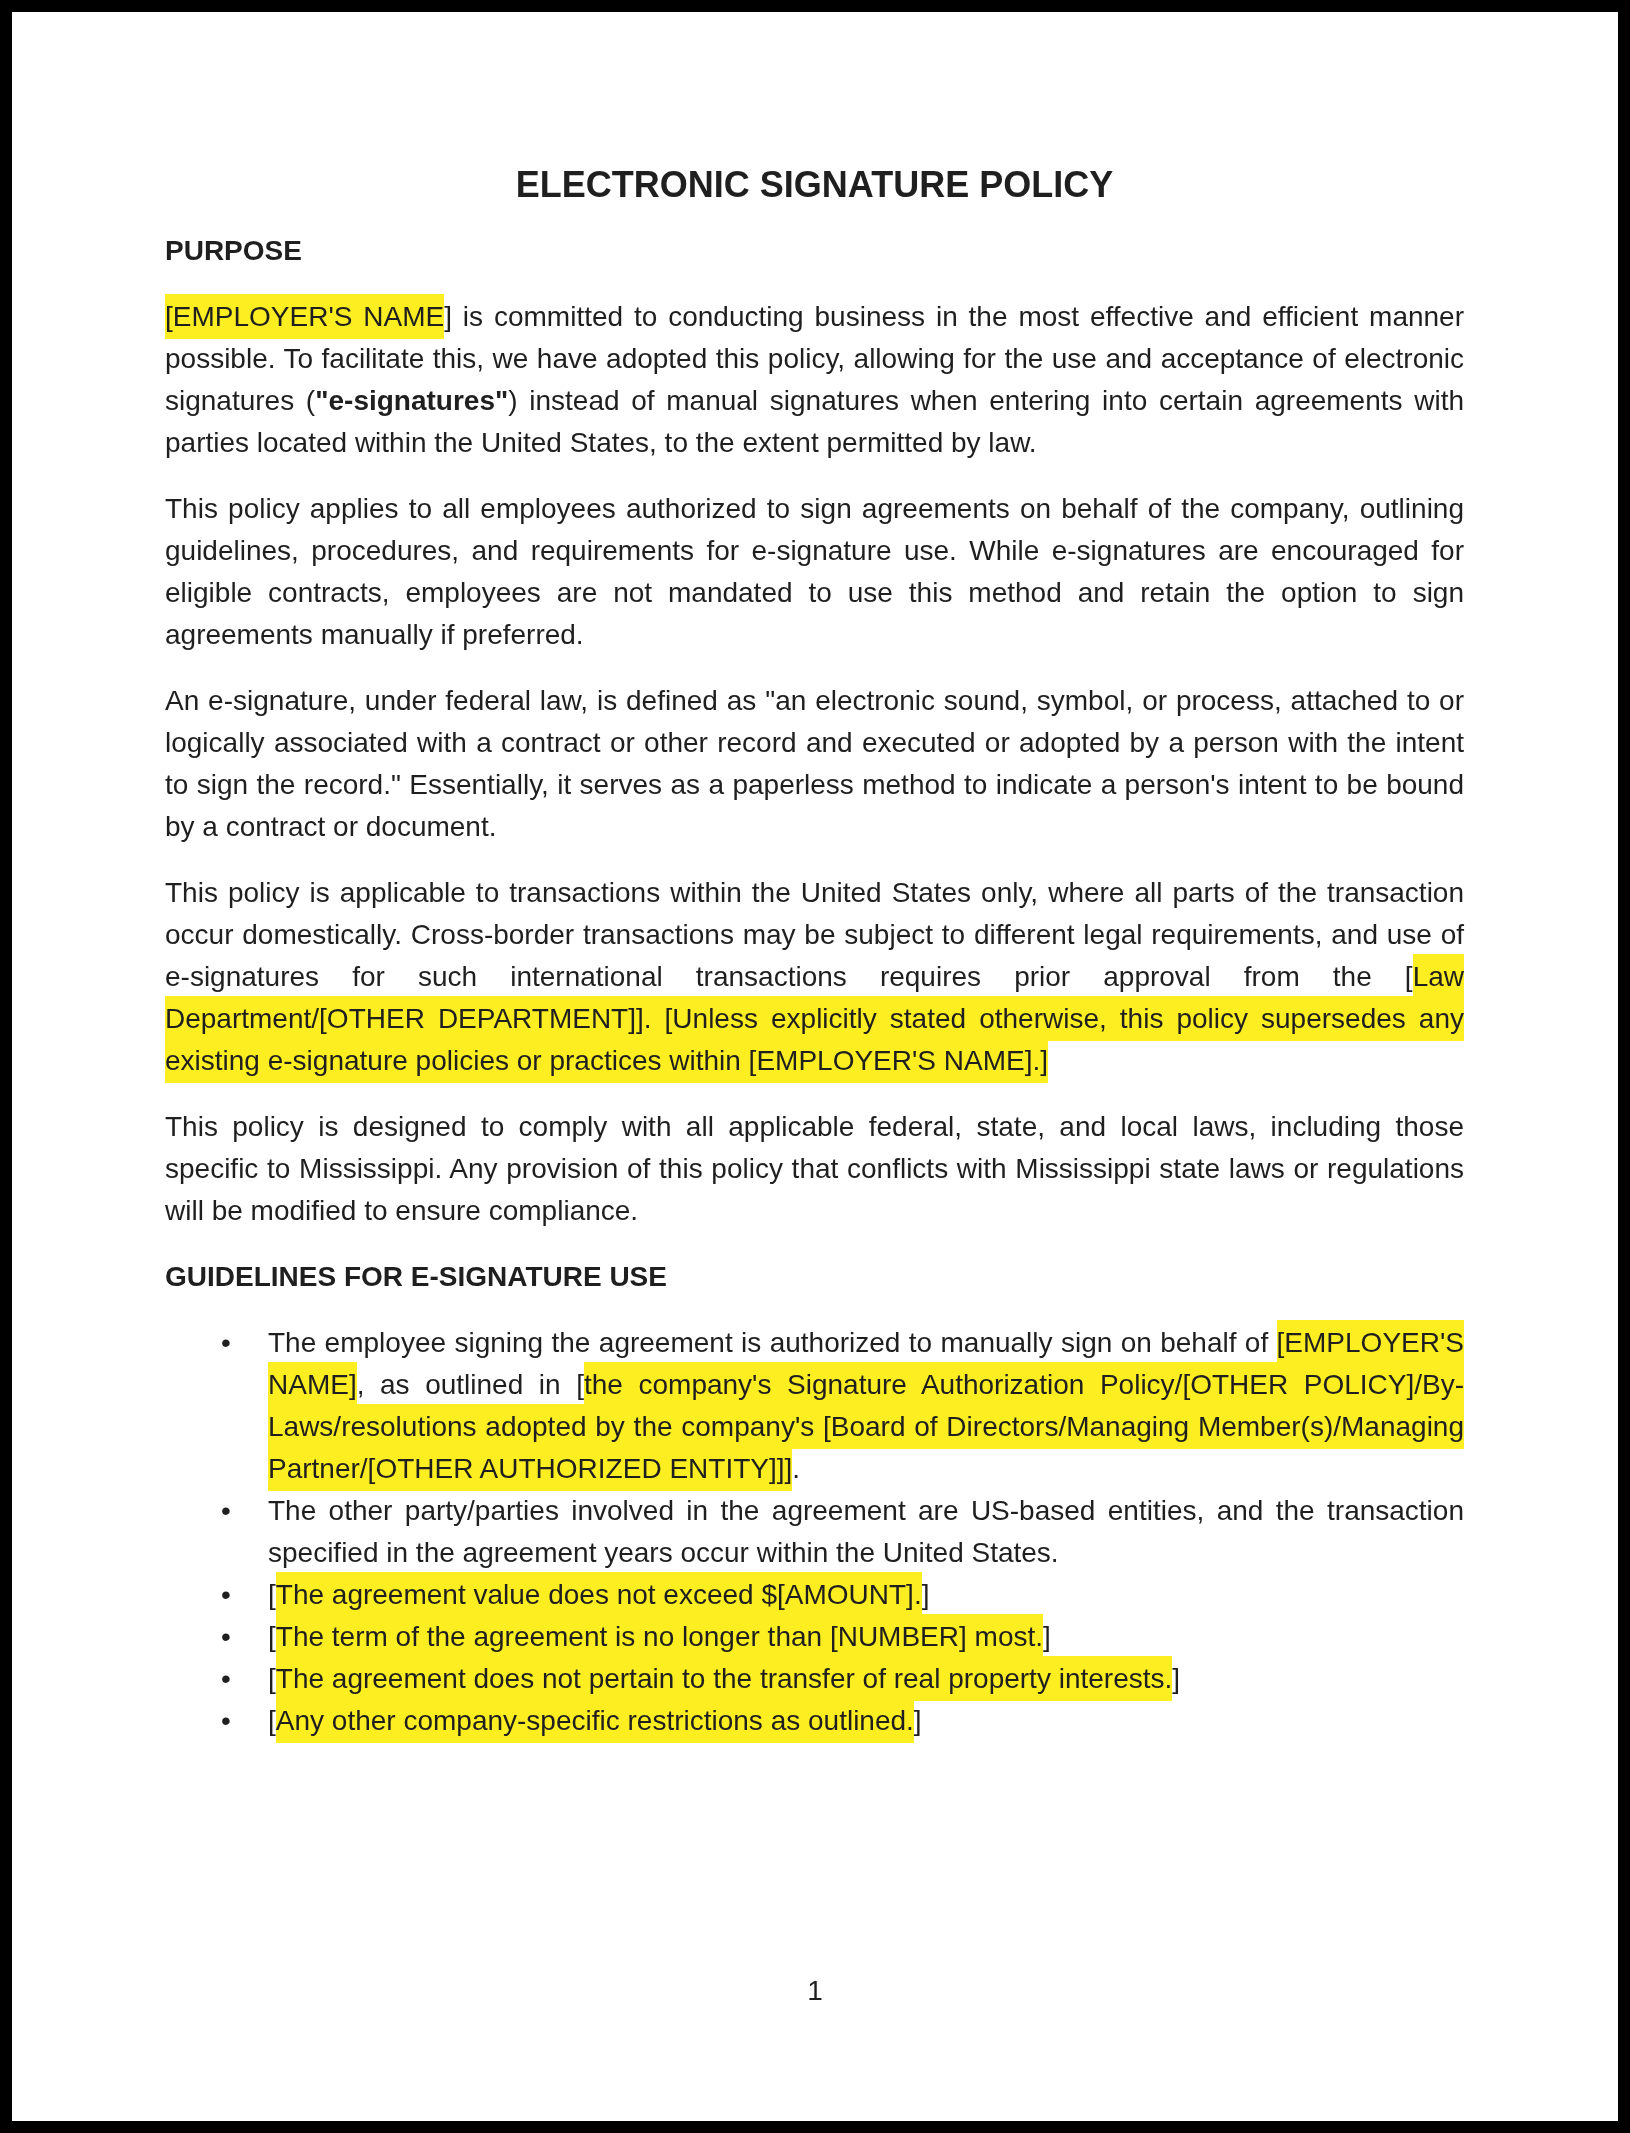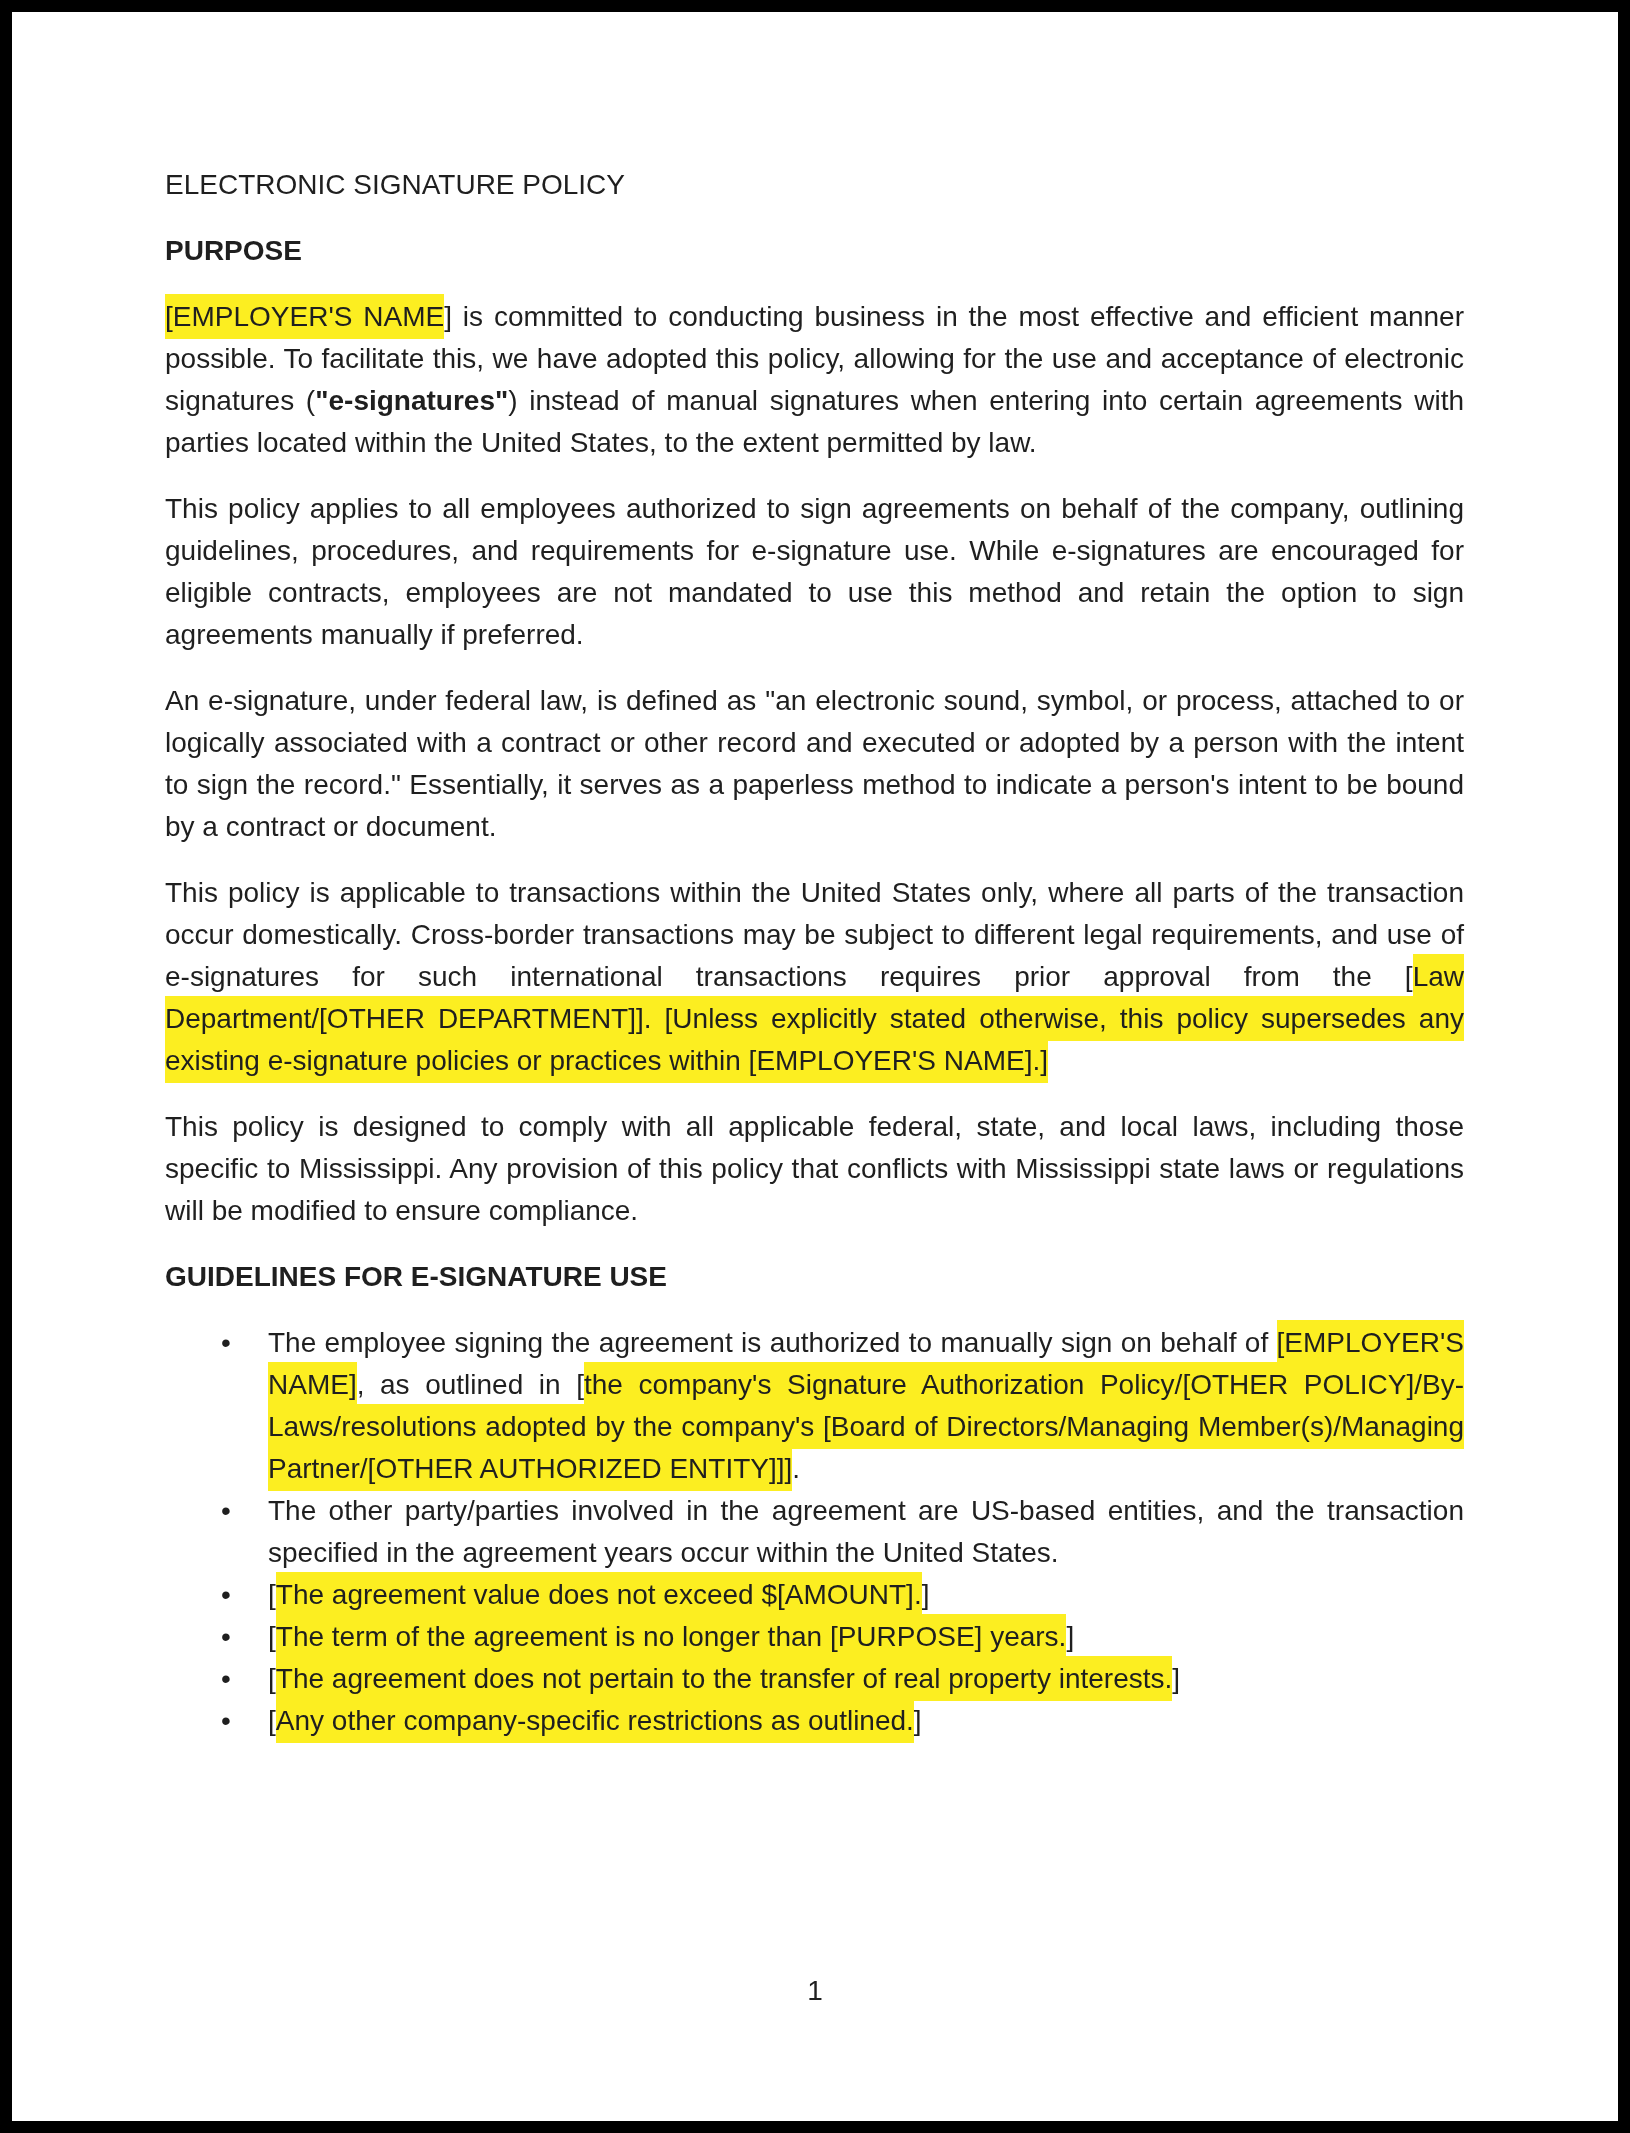--- a/index.html
+++ b/index.html
@@ -17,22 +17,23 @@
     font-family: "Liberation Sans", "DejaVu Sans", sans-serif;
     color: #1f1f1f;
     overflow: hidden;
   }
   .content {
     padding: 152px 154px 0 153px;
     font-size: 28px;
     line-height: 42px;
   }
   .title {
-    font-weight: 400;
-    font-size: 28px;
+    text-align: center;
+    font-weight: 700;
+    font-size: 36px;
     line-height: 42px;
     margin: 0 0 24px 0;
   }
   .heading {
     font-weight: 700;
     font-size: 28px;
     line-height: 42px;
     margin: 0 0 24px 0;
   }
   p.para {
@@ -88,21 +89,21 @@
     <p class="para"><span>This policy is applicable to transactions within the United States only, where all parts of the transaction occur domestically. Cross-border transactions may be subject to different legal requirements, and use of e-signatures for such international transactions requires prior approval from the [</span><span class="hl">Law Department/[OTHER DEPARTMENT]]. [Unless explicitly stated otherwise, this policy supersedes any existing e-signature policies or practices within [EMPLOYER'S NAME].]</span></p>
     <p class="para"><span>This policy is designed to comply with all applicable federal, state, and local laws, including those specific to Mississippi. Any provision of this policy that conflicts with Mississippi state laws or regulations will be modified to ensure compliance.</span></p>
 
     <div class="heading">GUIDELINES FOR E-SIGNATURE USE</div>
 
 
     <ul class="bullets">
       <li><span>The employee signing the agreement is authorized to manually sign on behalf of </span><span class="hl">[EMPLOYER'S NAME]</span><span>, as outlined in [</span><span class="hl">the company's Signature Authorization Policy/[OTHER POLICY]/By-Laws/resolutions adopted by the company's [Board of Directors/Managing Member(s)/Managing Partner/[OTHER AUTHORIZED ENTITY]]]</span><span>.</span></li>
       <li><span>The other party/parties involved in the agreement are US-based entities, and the transaction specified in the agreement years occur within the United States.</span></li>
       <li><span>[</span><span class="hl">The agreement value does not exceed $[AMOUNT].</span><span>]</span></li>
-      <li><span>[</span><span class="hl">The term of the agreement is no longer than [PURPOSE] years.</span><span>]</span></li>
+      <li><span>[</span><span class="hl">The term of the agreement is no longer than [NUMBER] most.</span><span>]</span></li>
       <li><span>[</span><span class="hl">The agreement does not pertain to the transfer of real property interests.</span><span>]</span></li>
       <li><span>[</span><span class="hl">Any other company-specific restrictions as outlined.</span><span>]</span></li>
     </ul>
 
   </div>
 
   <div class="page-number">1</div>
 </div>
 
 </body></html>

